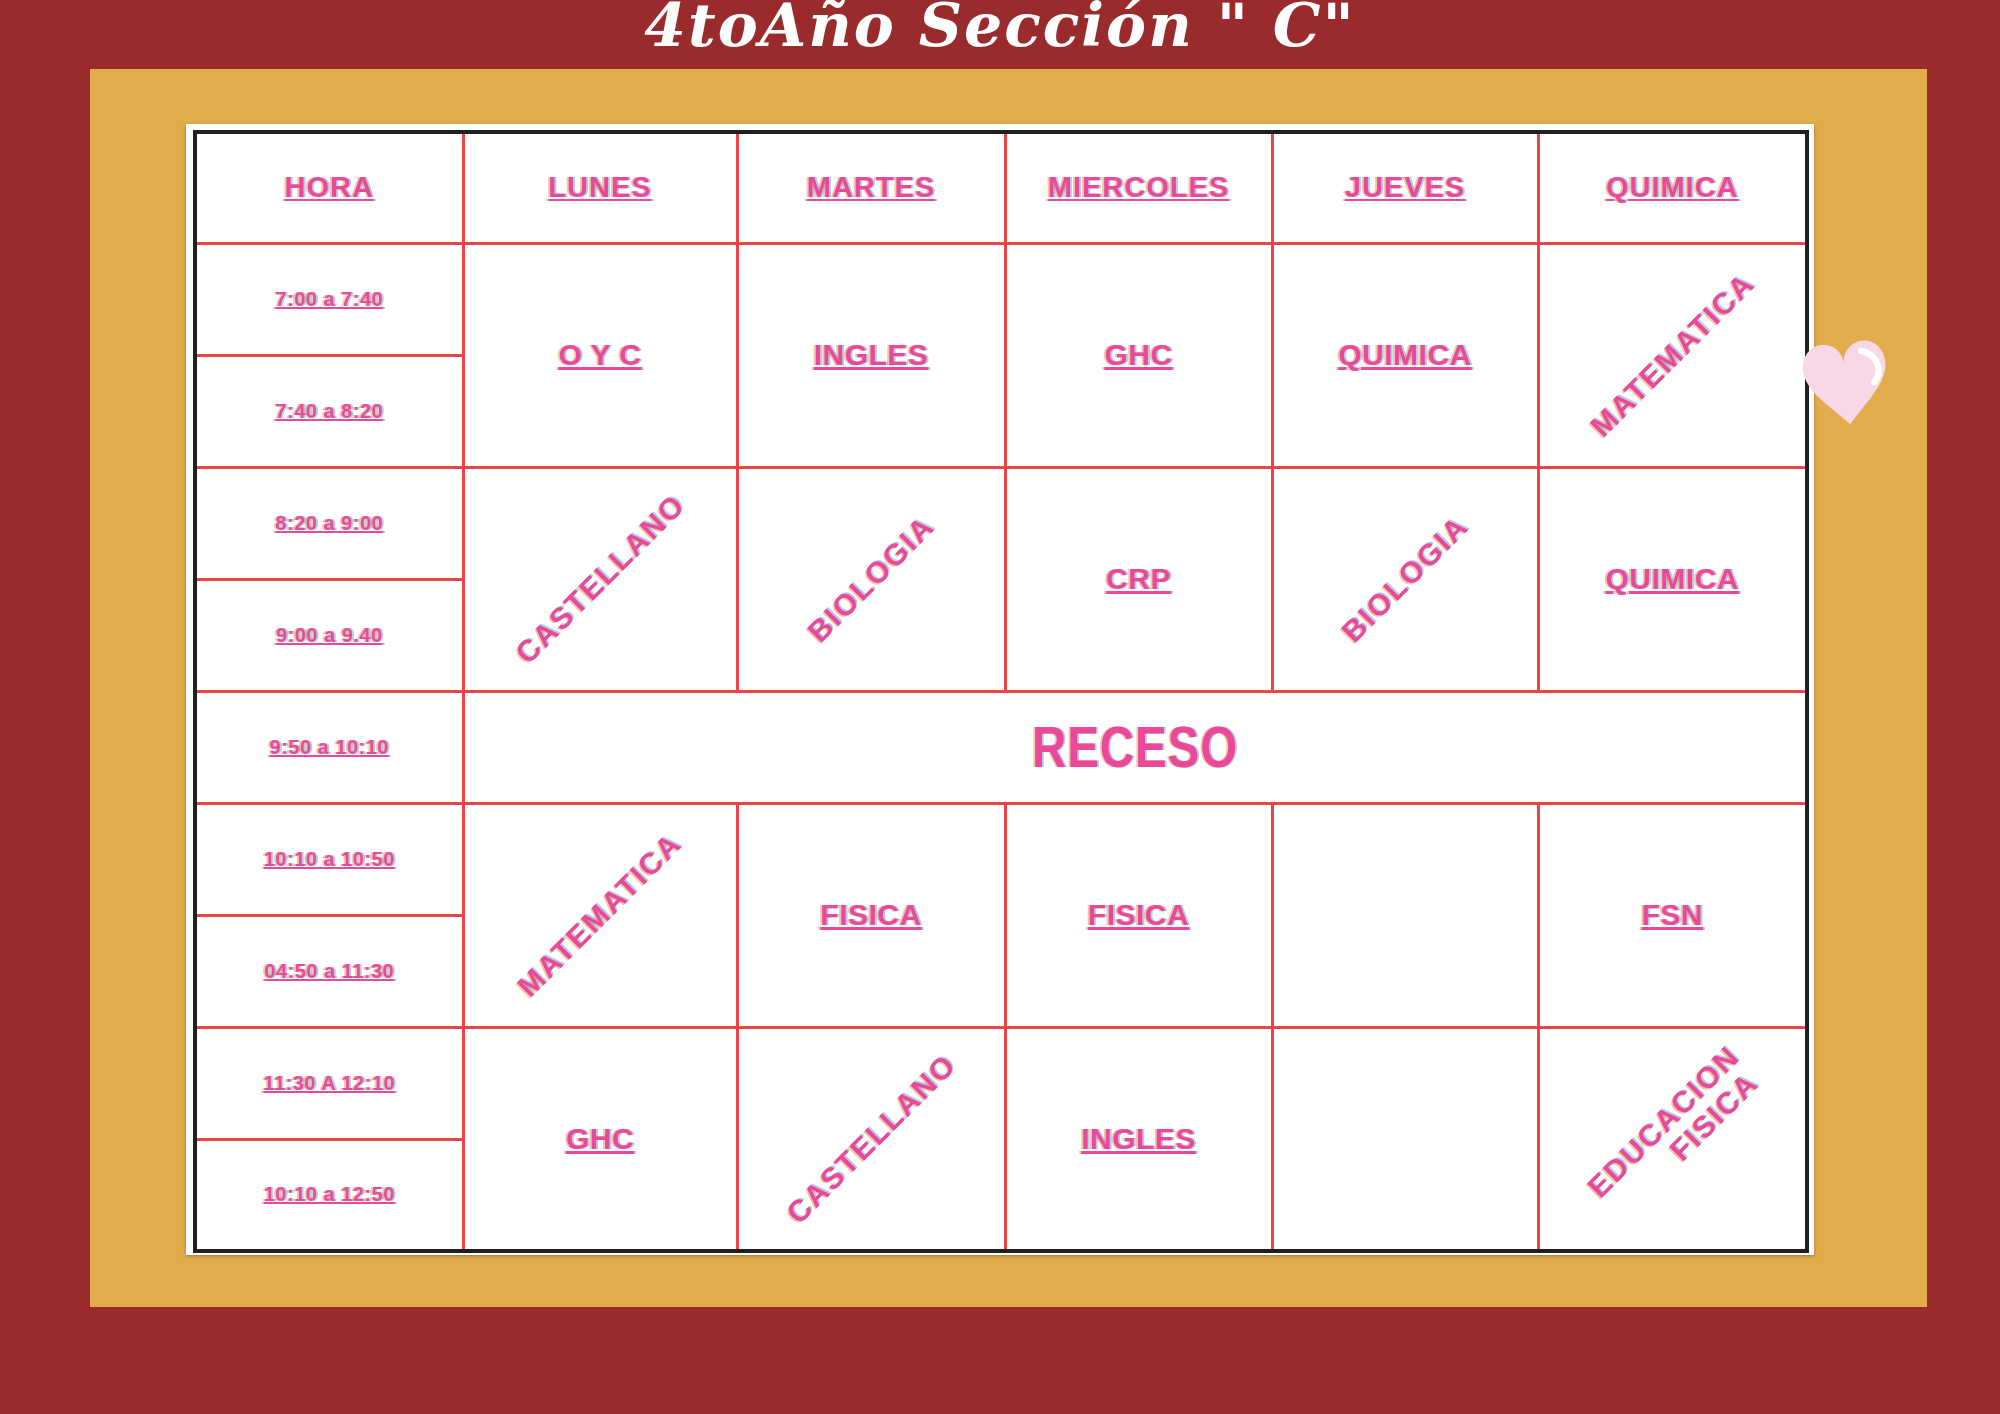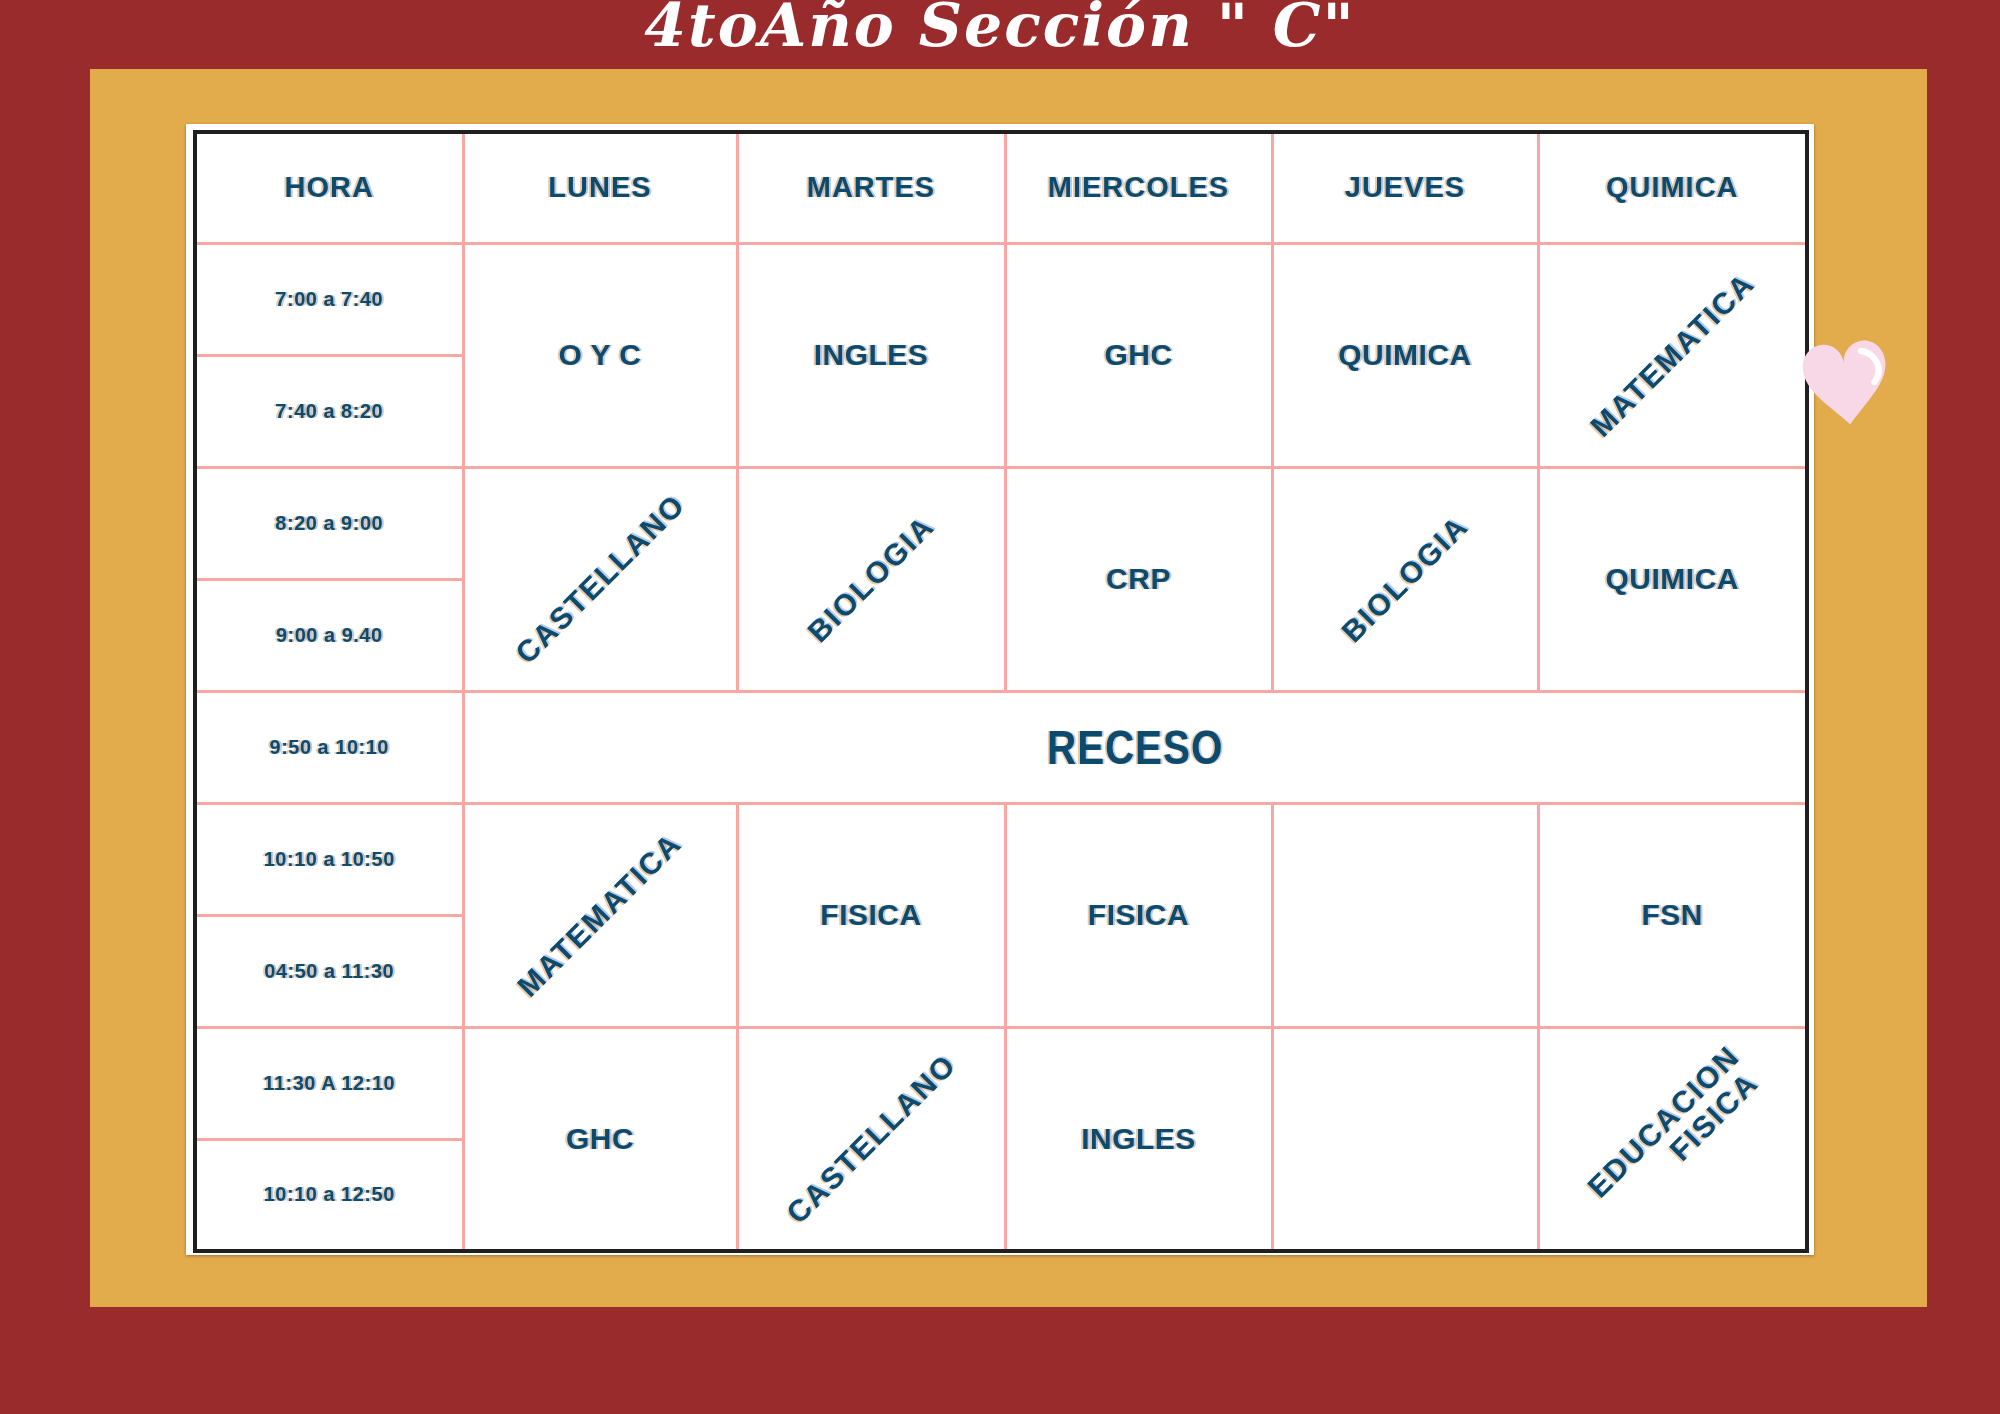--- a/index.html
+++ b/index.html
@@ -23,33 +23,34 @@
     background:#ffffff; box-shadow:0 1px 3px rgba(0,0,0,.3);
   }
   table.timetable {
     position:absolute; left:193px; top:130px;
     width:1612px; height:1119px;
     border-collapse:collapse; table-layout:fixed;
     background:#ffffff;
     border:4px solid #1f1f1f;
   }
   .timetable th, .timetable td {
-    border:3px solid #fca5a5;
+    border:3px solid #ef4444;
     padding:0; margin:0;
     text-align:center; vertical-align:middle;
-    color:#0c4a6e; font-weight:bold;
+    color:#ec4899; font-weight:bold;
     text-shadow:-2px 0 0 rgba(213,125,32,.40), 2px 0 0 rgba(64,124,216,.40);
     overflow:hidden;
+    text-decoration:underline;
   }
   tr.header-row { height:111px; }
   tr.body-row  { height:112px; }
   .timetable th { font-size:29px; letter-spacing:1px; font-weight:bold; }
   td.time-cell { font-size:20px; letter-spacing:.5px; }
   td.subject-cell { font-size:30px; letter-spacing:.5px; }
-  td.break-cell { font-size:46px; letter-spacing:1px; }
+  td.break-cell { font-size:54px; letter-spacing:1px; }
   td.break-cell span { display:inline-block; transform:scaleX(.88) scaleY(1.05); }
   .rot {
     display:inline-block; transform:rotate(-45deg);
     white-space:nowrap; letter-spacing:2px;
   }
   .rot2 {
     display:inline-block; transform:rotate(-45deg) translate(6px,-2px);
     text-align:left; line-height:1.05; letter-spacing:2px;
   }
   .rot2 .line2 { display:block; padding-left:84px; }

